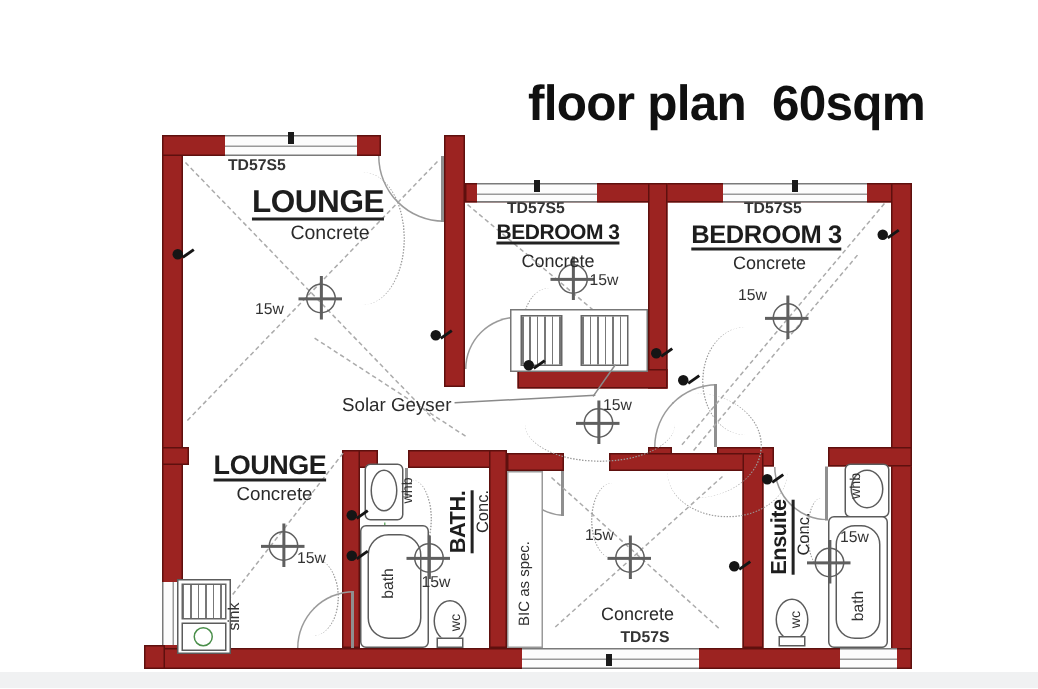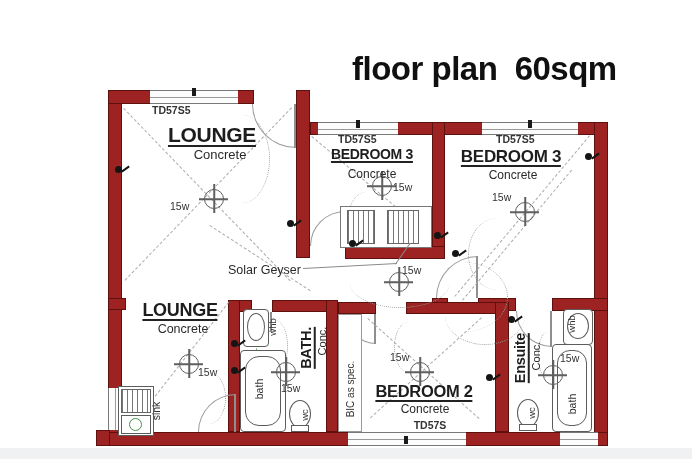--- a/index.html
+++ b/index.html
@@ -208,21 +208,20 @@
   <div class="lbl room r" style="left:307px;top:348px;font-size:14.5px;">BATH.</div>
   <div class="lbl sub r" style="left:322px;top:341px;font-size:11px;">Conc.</div>
   <div class="lbl small r" style="left:272px;top:327px;font-size:9.5px;">whb</div>
   <div class="lbl small r" style="left:259px;top:389px;">bath</div>
   <div class="lbl small r" style="left:304px;top:415px;font-size:9.5px;">wc</div>
   <div class="lbl small" style="left:281px;top:382px;">15w</div>
 
   <div class="lbl small r" style="left:350px;top:389px;font-size:10px;">BIC as spec.</div>
 
   <div class="lbl small" style="left:390px;top:351px;">15w</div>
-  <div class="lbl room c" style="left:424px;top:383px;font-size:16.5px;">BEDROOM 2</div>
   <div class="lbl sub c" style="left:425px;top:402px;font-size:12px;">Concrete</div>
   <div class="lbl small c" style="left:430px;top:419px;font-weight:bold;">TD57S</div>
 
   <div class="lbl room r" style="left:521px;top:358px;font-size:14.5px;">Ensuite</div>
   <div class="lbl sub r" style="left:536px;top:356px;font-size:11px;">Conc.</div>
   <div class="lbl small r" style="left:571px;top:324px;font-size:9.5px;">whb</div>
   <div class="lbl small r" style="left:572px;top:404px;">bath</div>
   <div class="lbl small r" style="left:531px;top:413px;font-size:9.5px;">wc</div>
   <div class="lbl small" style="left:560px;top:352px;">15w</div>
 

